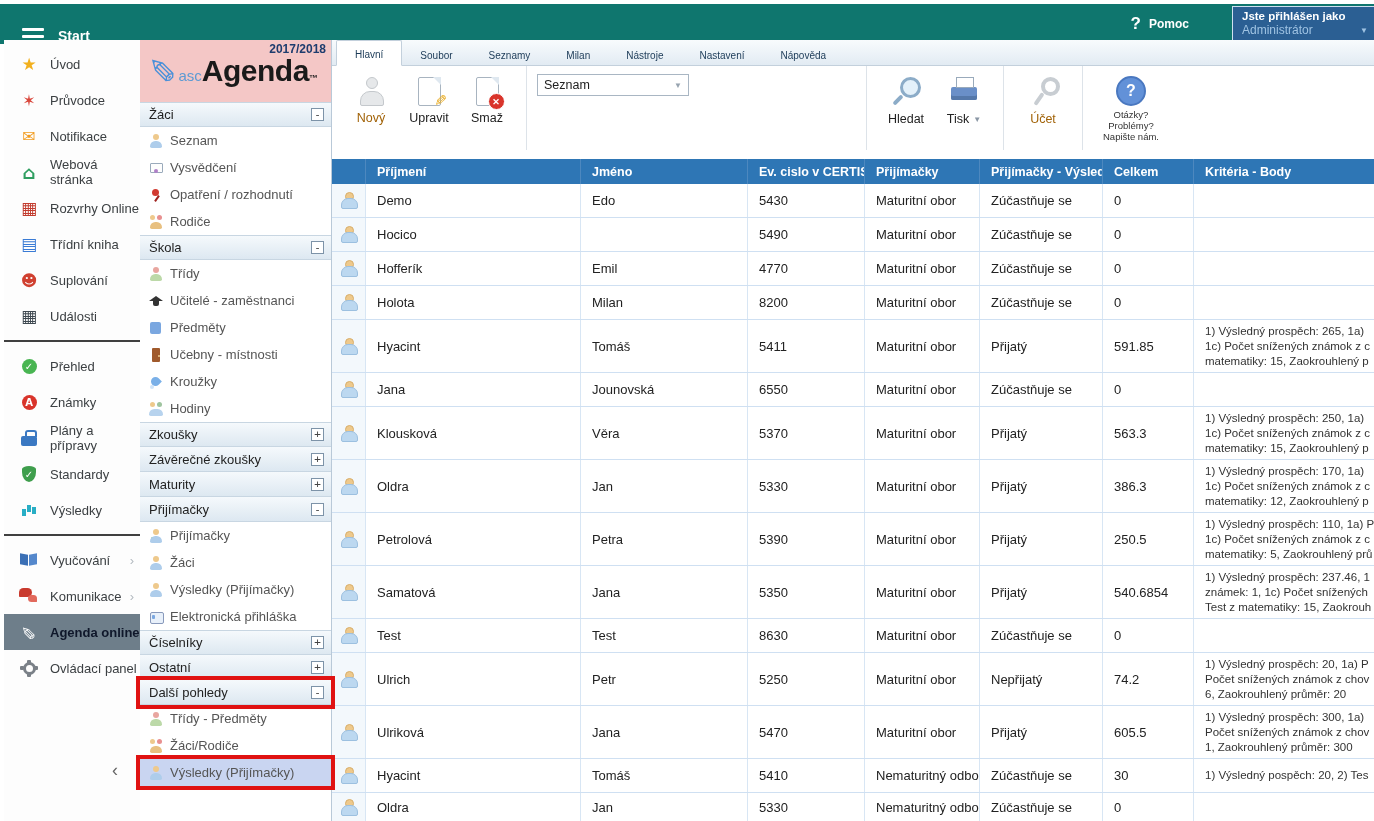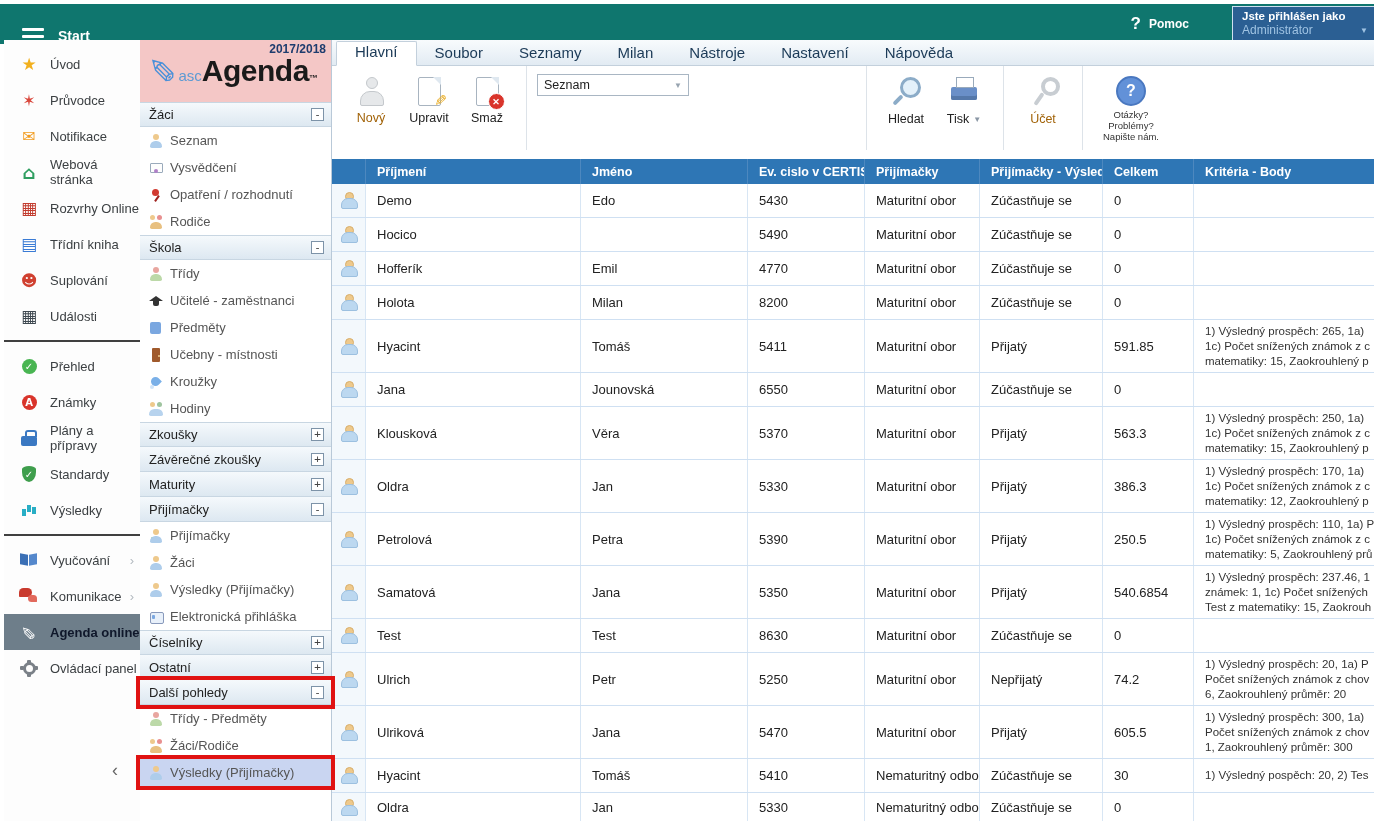--- a/index.html
+++ b/index.html
@@ -118,21 +118,21 @@
   .mi-hours::after { left:0; width:14px; height:7px; background:#b7d3ee; }
   .mi-person-plus::before { box-shadow:-3px 7px 0 -1px #3aa63a; }
   .mi-card::before { left:1px; top:2px; width:12px; height:10px; border-radius:2px; background:#e8f0fa;
     border:1px solid #8899bb; }
   .mi-card::after { left:3px; top:5px; width:3px; height:4px; border-radius:1px; background:#7aa7e0; }
 
   
   .main { position:absolute; left:332px; top:40px; width:1042px; height:781px; }
   .tabbar { height:26px; background:linear-gradient(#f8fbfd, #e2ebf3); border-bottom:1px solid #c3d0dc;
     display:flex; align-items:flex-end; padding-left:4px; }
-  .tab { padding:1px 18px 5px 18px; font-size:15px; color:#1b3a57; cursor:pointer; position:relative; top:1px; }
+  .tab { padding:8px 18px 5px 18px; font-size:10px; color:#1b3a57; cursor:pointer; position:relative; top:1px; }
   .tab.active { background:#fff; border:1px solid #c3d0dc; border-bottom:1px solid #fff; border-radius:2px 2px 0 0; }
 
   .toolbar { height:84px; background:#fff; display:flex; align-items:stretch; }
   .tb-group { display:flex; align-items:flex-start; padding:6px 10px; border-right:1px solid #dde3e9; }
   .tb-btn { width:58px; display:flex; flex-direction:column; align-items:center; gap:5px; padding-top:4px;
     cursor:pointer; font-size:12.5px; color:#222; }
   .tb-btn.disabled { color:#a16207; cursor:default; }
   .tb-btn-label { display:flex; align-items:center; gap:4px; }
   .tb-caret { font-size:8px; color:#8a97a5; }
   .combo { margin-top:2px; width:152px; height:22px; border:1px solid #a9b6c3; background:#fff; display:flex;

